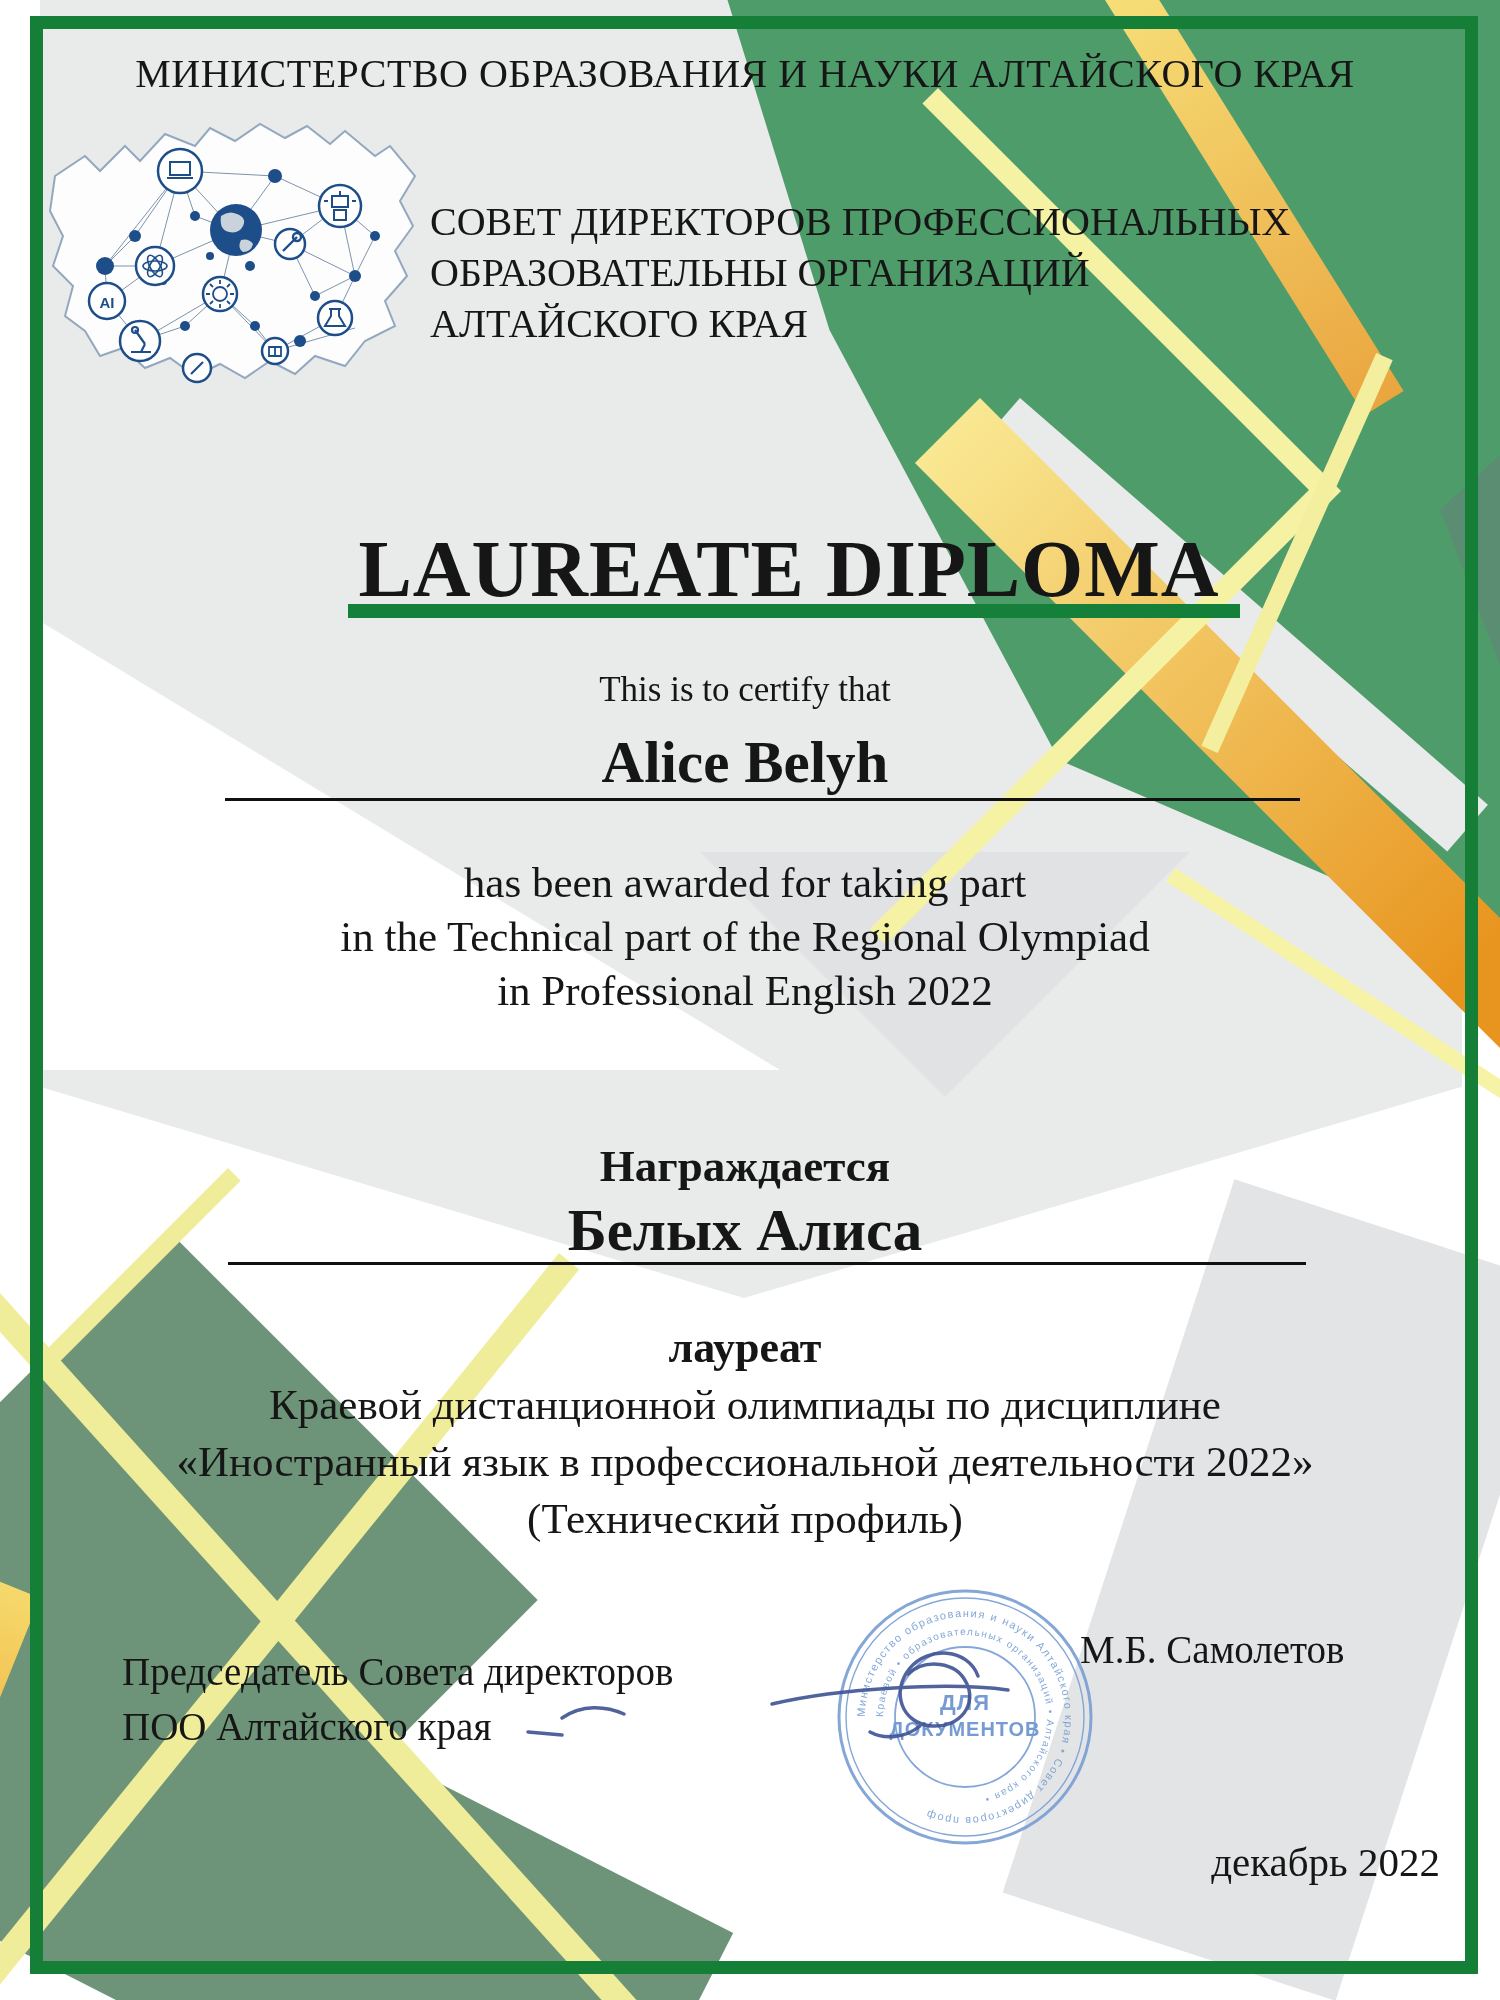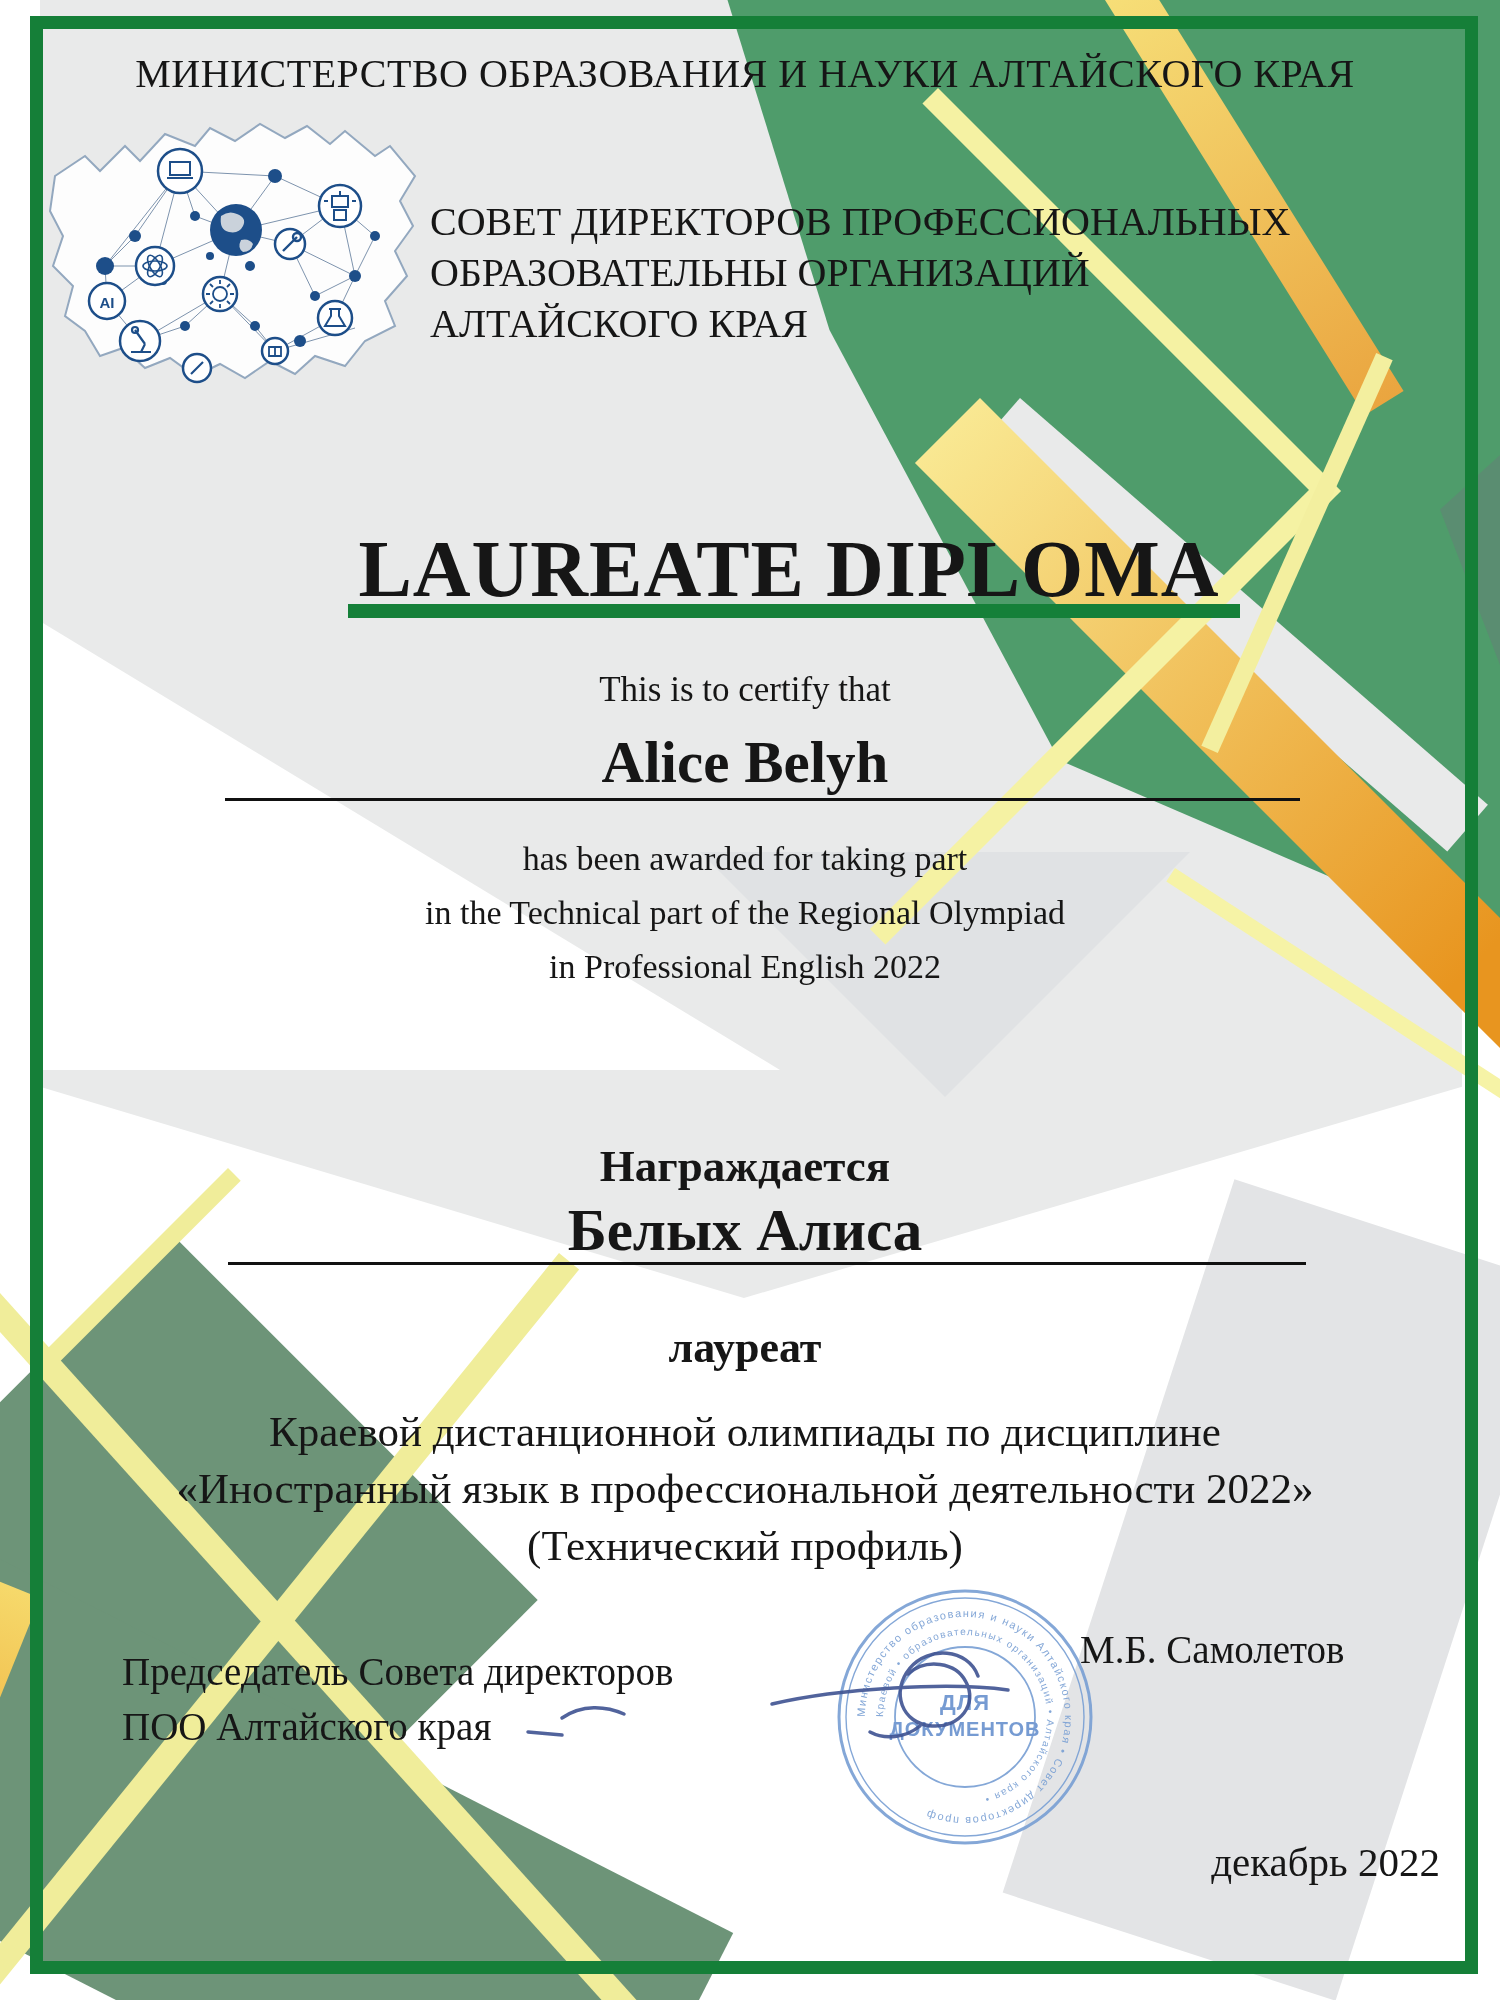--- a/index.html
+++ b/index.html
@@ -7,25 +7,25 @@
         font-family:"Liberation Serif", serif;color:#161616;}
   .abs{position:absolute;}
   .dec{position:absolute;pointer-events:none;}
   
   .t-center{left:0;width:1490px;text-align:center;}
   .ministry{top:50px;font-size:40px;letter-spacing:.5px;}
   .council{top:196px;left:430px;width:1030px;text-align:left;font-size:40px;line-height:51px;}
   .title{top:524px;font-size:80px;font-weight:bold;letter-spacing:1px;padding-left:44px;}
   .certify{top:670px;font-size:35px;}
   .name-en{top:728px;font-size:59px;font-weight:bold;}
-  .award{top:832px;font-size:34px;line-height:54px;}
+  .award{top:856px;font-size:43px;line-height:54px;}
   .awarded-label{top:1140px;font-size:45px;font-weight:bold;}
   .name-ru{top:1196px;font-size:59px;font-weight:bold;}
   .status{top:1322px;font-size:44px;font-weight:bold;}
-  .olymp{top:1376px;font-size:43px;line-height:57px;margin-top:27px;}
+  .olymp{top:1376px;font-size:43px;line-height:57px;}
   .role{top:1644px;left:122px;font-size:39px;line-height:55px;text-align:left;}
   .signer{top:1627px;left:1080px;font-size:39px;}
   .date{top:1838px;left:0;width:1440px;text-align:right;font-size:41px;}
   .rule{position:absolute;background:#111;height:3px;}
   .title-bar{position:absolute;left:348px;top:604px;width:892px;height:14px;background:#158039;}
   
   .frame{position:absolute;left:30px;top:16px;width:1448px;height:1958px;
          border:13px solid #157f38;box-sizing:border-box;z-index:5;}
   .zt{z-index:6;}
 </style>

